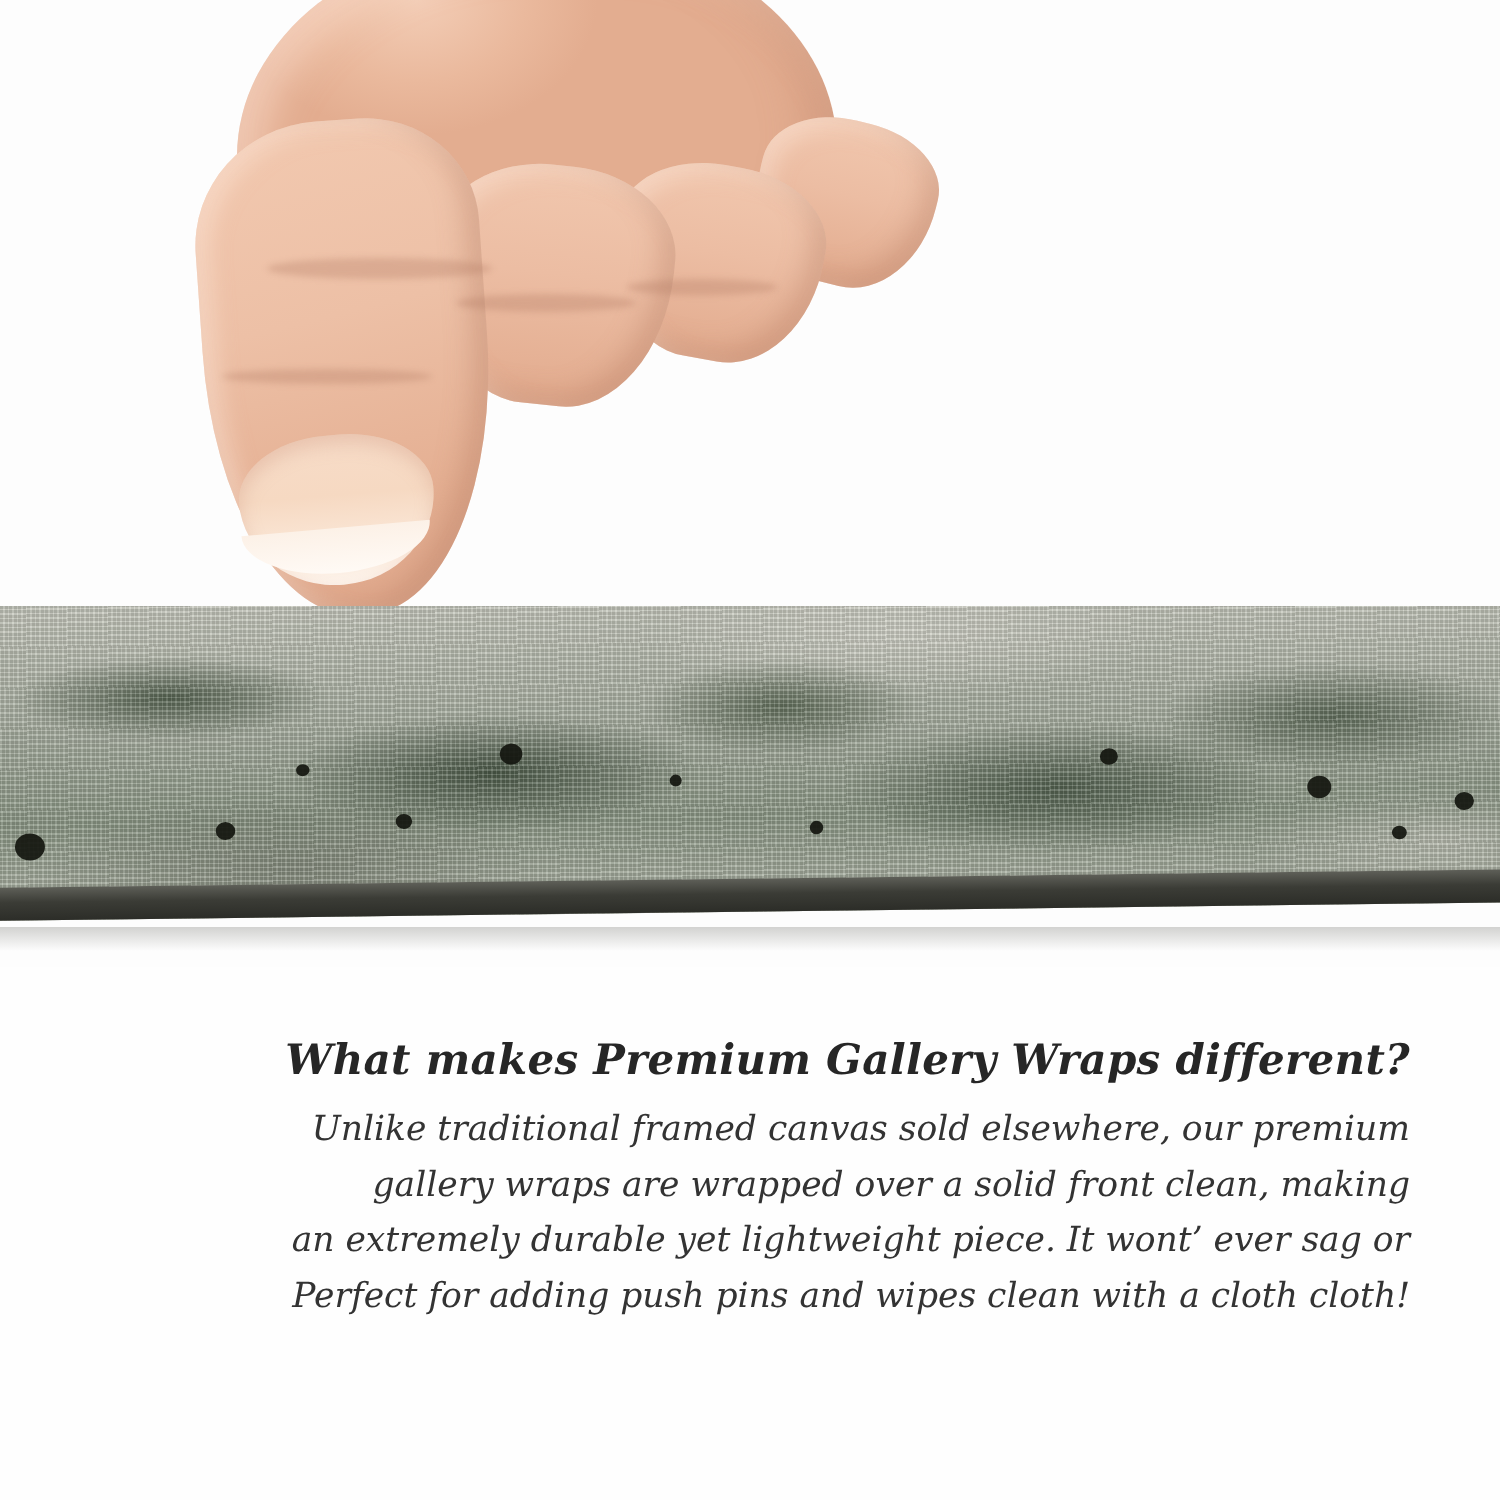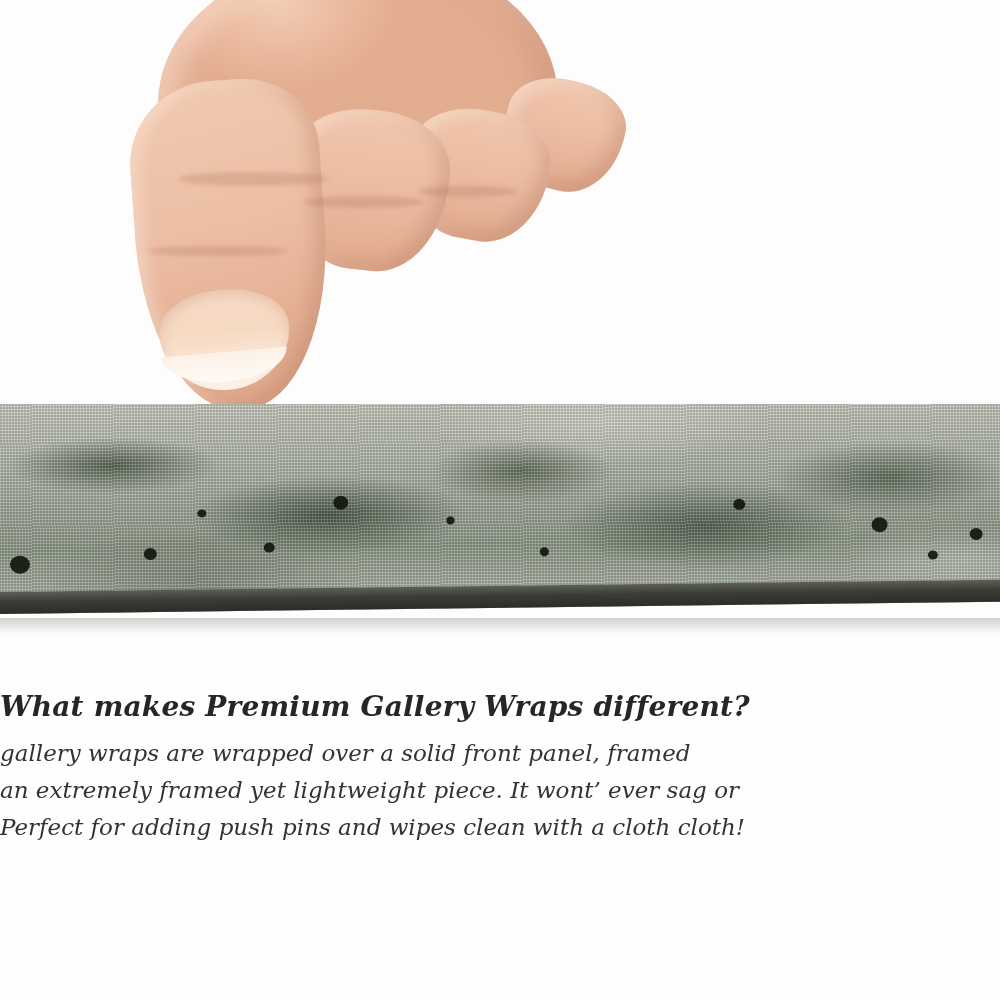--- a/index.html
+++ b/index.html
@@ -181,21 +181,21 @@
     height: 16px;
     background: linear-gradient(180deg, rgba(140,140,135,0.38) 0%, rgba(255,255,255,0) 100%);
   }
 
   
   .caption {
     position: absolute;
     left: 0;
     top: 690px;
     width: 940px;
-    text-align: left;
+    text-align: right;
     color: #2d2d2d;
     font-family: "DejaVu Serif", serif;
     font-style: italic;
   }
   .caption-title {
     font-size: 28px;
     font-weight: 700;
     letter-spacing: 0.2px;
     margin-bottom: 12px;
     color: #262626;
@@ -243,18 +243,19 @@
         <div class="speck" style="left:978px; top:136px; width:13px; height:12px;"></div>
       </div>
       <div class="canvas-bottom-edge"></div>
     </div>
 
     <div class="canvas-shadow"></div>
   </div>
 
   <div class="caption">
     <div class="caption-title">What makes Premium Gallery Wraps different?</div>
-    <div class="caption-line">gallery wraps are wrapped over a solid front panel, framed</div>
-    <div class="caption-line">an extremely framed yet lightweight piece. It wont’ ever sag or</div>
+    <div class="caption-line">Unlike traditional framed canvas sold elsewhere, our premium</div>
+    <div class="caption-line">gallery wraps are wrapped over a solid front clean, making</div>
+    <div class="caption-line">an extremely durable yet lightweight piece. It wont’ ever sag or</div>
     <div class="caption-line">Perfect for adding push pins and wipes clean with a cloth cloth!</div>
   </div>
 
 </div>
 
 </body></html>

